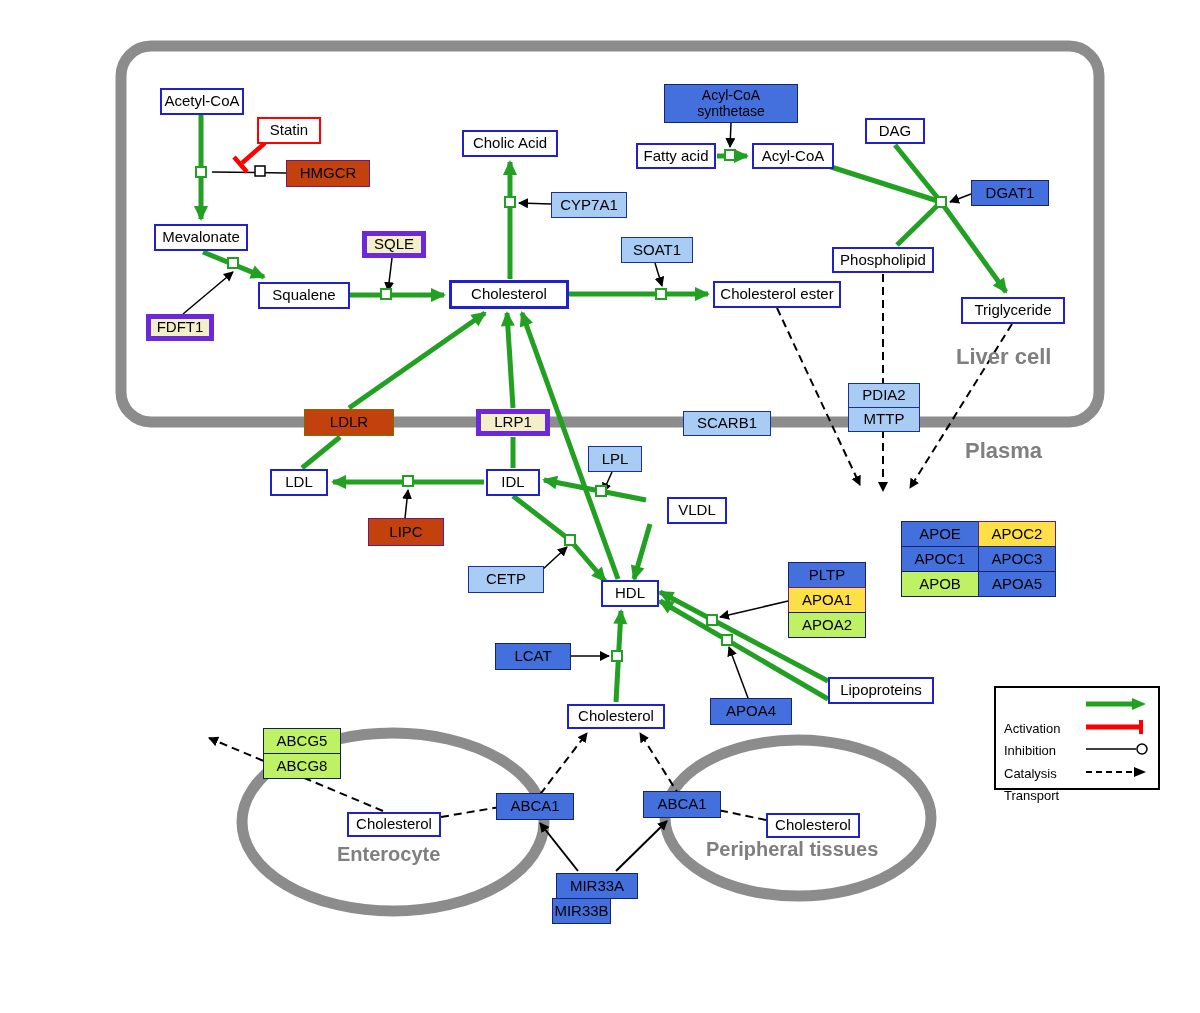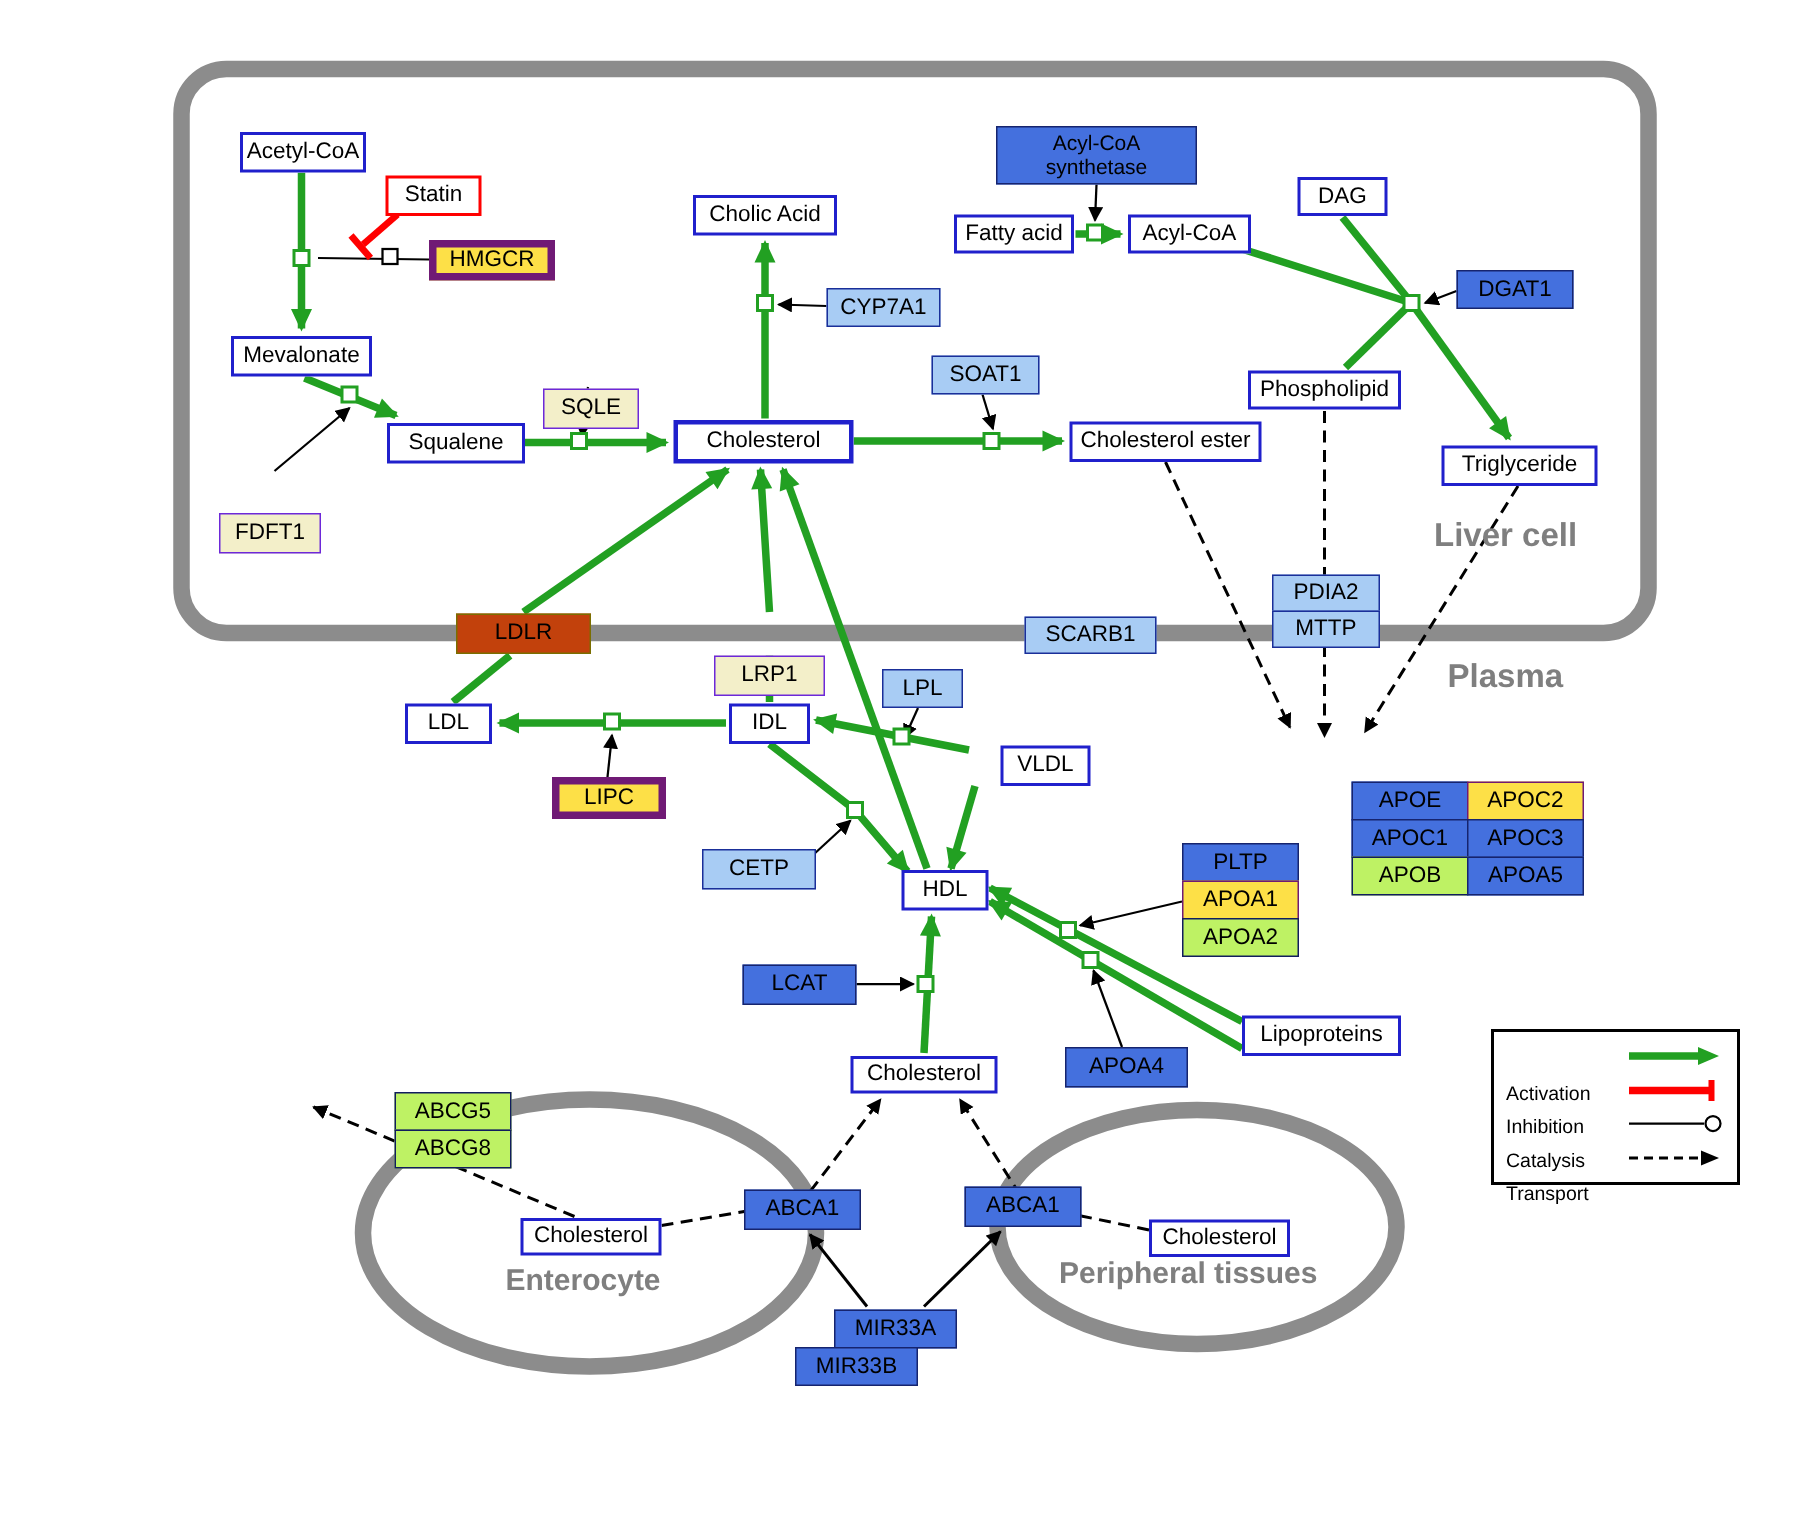--- a/index.html
+++ b/index.html
@@ -9,23 +9,23 @@
   .node{position:absolute;display:flex;align-items:center;justify-content:center;
         box-sizing:border-box;font-size:15px;color:#000;text-align:center;
         white-space:pre-line;line-height:1.1;}
   .m   {background:#fff;border:2px solid #2020CC;}
   .mth {border-width:3px;}
   .statin{background:#fff;border:2px solid #FF0000;}
   .lb  {background:#A8CCF4;border:1px solid #1A2F99;}
   .mlb {background:#fde047;border:1px solid #701a75;}
   .mb  {background:#4470DE;border:1px solid #16246E;}
   .db  {background:#bef264;border:1px solid #111D5E;}
-  .yb  {background:#fde047;border:5px solid #701a75;}
+  .yb  {background:#c2410c;border:1px solid #701a75;}
   .yd  {background:#c2410c;border:1px solid #7A6E00;}
-  .yp  {background:#F3EFC9;border:1px solid #6d28d9;margin-top:28px;}
+  .yp  {background:#F3EFC9;border:5px solid #6d28d9;}
   .region-label{position:absolute;color:#7F7F7F;font-weight:bold;}
   .rl-big{font-size:22px;}
   .rl-med{font-size:20px;}
   #legend{position:absolute;left:994px;top:686px;width:166px;height:104px;
           background:#fff;border:2px solid #000;box-sizing:border-box;
           display:flex;flex-direction:column;justify-content:space-around;
           padding:5px 8px;}
   .legend-row{display:flex;align-items:center;justify-content:space-between;height:20px;}
   .legend-row span{font-size:13px;color:#000;margin-top:48px;}
   .legend-row svg{flex:0 0 auto;}
@@ -182,21 +182,21 @@
 <div class="node m" style="left:828px;top:677px;width:106px;height:27px">Lipoproteins</div>
 <div class="node m" style="left:567px;top:704px;width:98px;height:25px">Cholesterol</div>
 
 <div class="node db" style="left:263px;top:728px;width:78px;height:26px">ABCG5</div>
 <div class="node db" style="left:263px;top:753px;width:78px;height:26px">ABCG8</div>
 <div class="node m" style="left:347px;top:812px;width:94px;height:25px">Cholesterol</div>
 <div class="node mb" style="left:496px;top:793px;width:78px;height:27px">ABCA1</div>
 <div class="node mb" style="left:643px;top:791px;width:78px;height:27px">ABCA1</div>
 <div class="node m" style="left:766px;top:813px;width:94px;height:25px">Cholesterol</div>
 <div class="node mb" style="left:556px;top:873px;width:82px;height:26px">MIR33A</div>
-<div class="node mb" style="left:530px;top:898px;width:82px;height:26px">MIR33B</div>
+<div class="node mb" style="left:552px;top:898px;width:59px;height:26px">MIR33B</div>
 
 <div class="region-label rl-big" style="left:956px;top:344px">Liver cell</div>
 <div class="region-label rl-big" style="left:965px;top:438px">Plasma</div>
 <div class="region-label rl-med" style="left:337px;top:843px">Enterocyte</div>
 <div class="region-label rl-med" style="left:706px;top:838px">Peripheral tissues</div>
 
 <div id="legend">
   <div class="legend-row">
     <span>Activation</span>
     <svg width="66" height="16">

